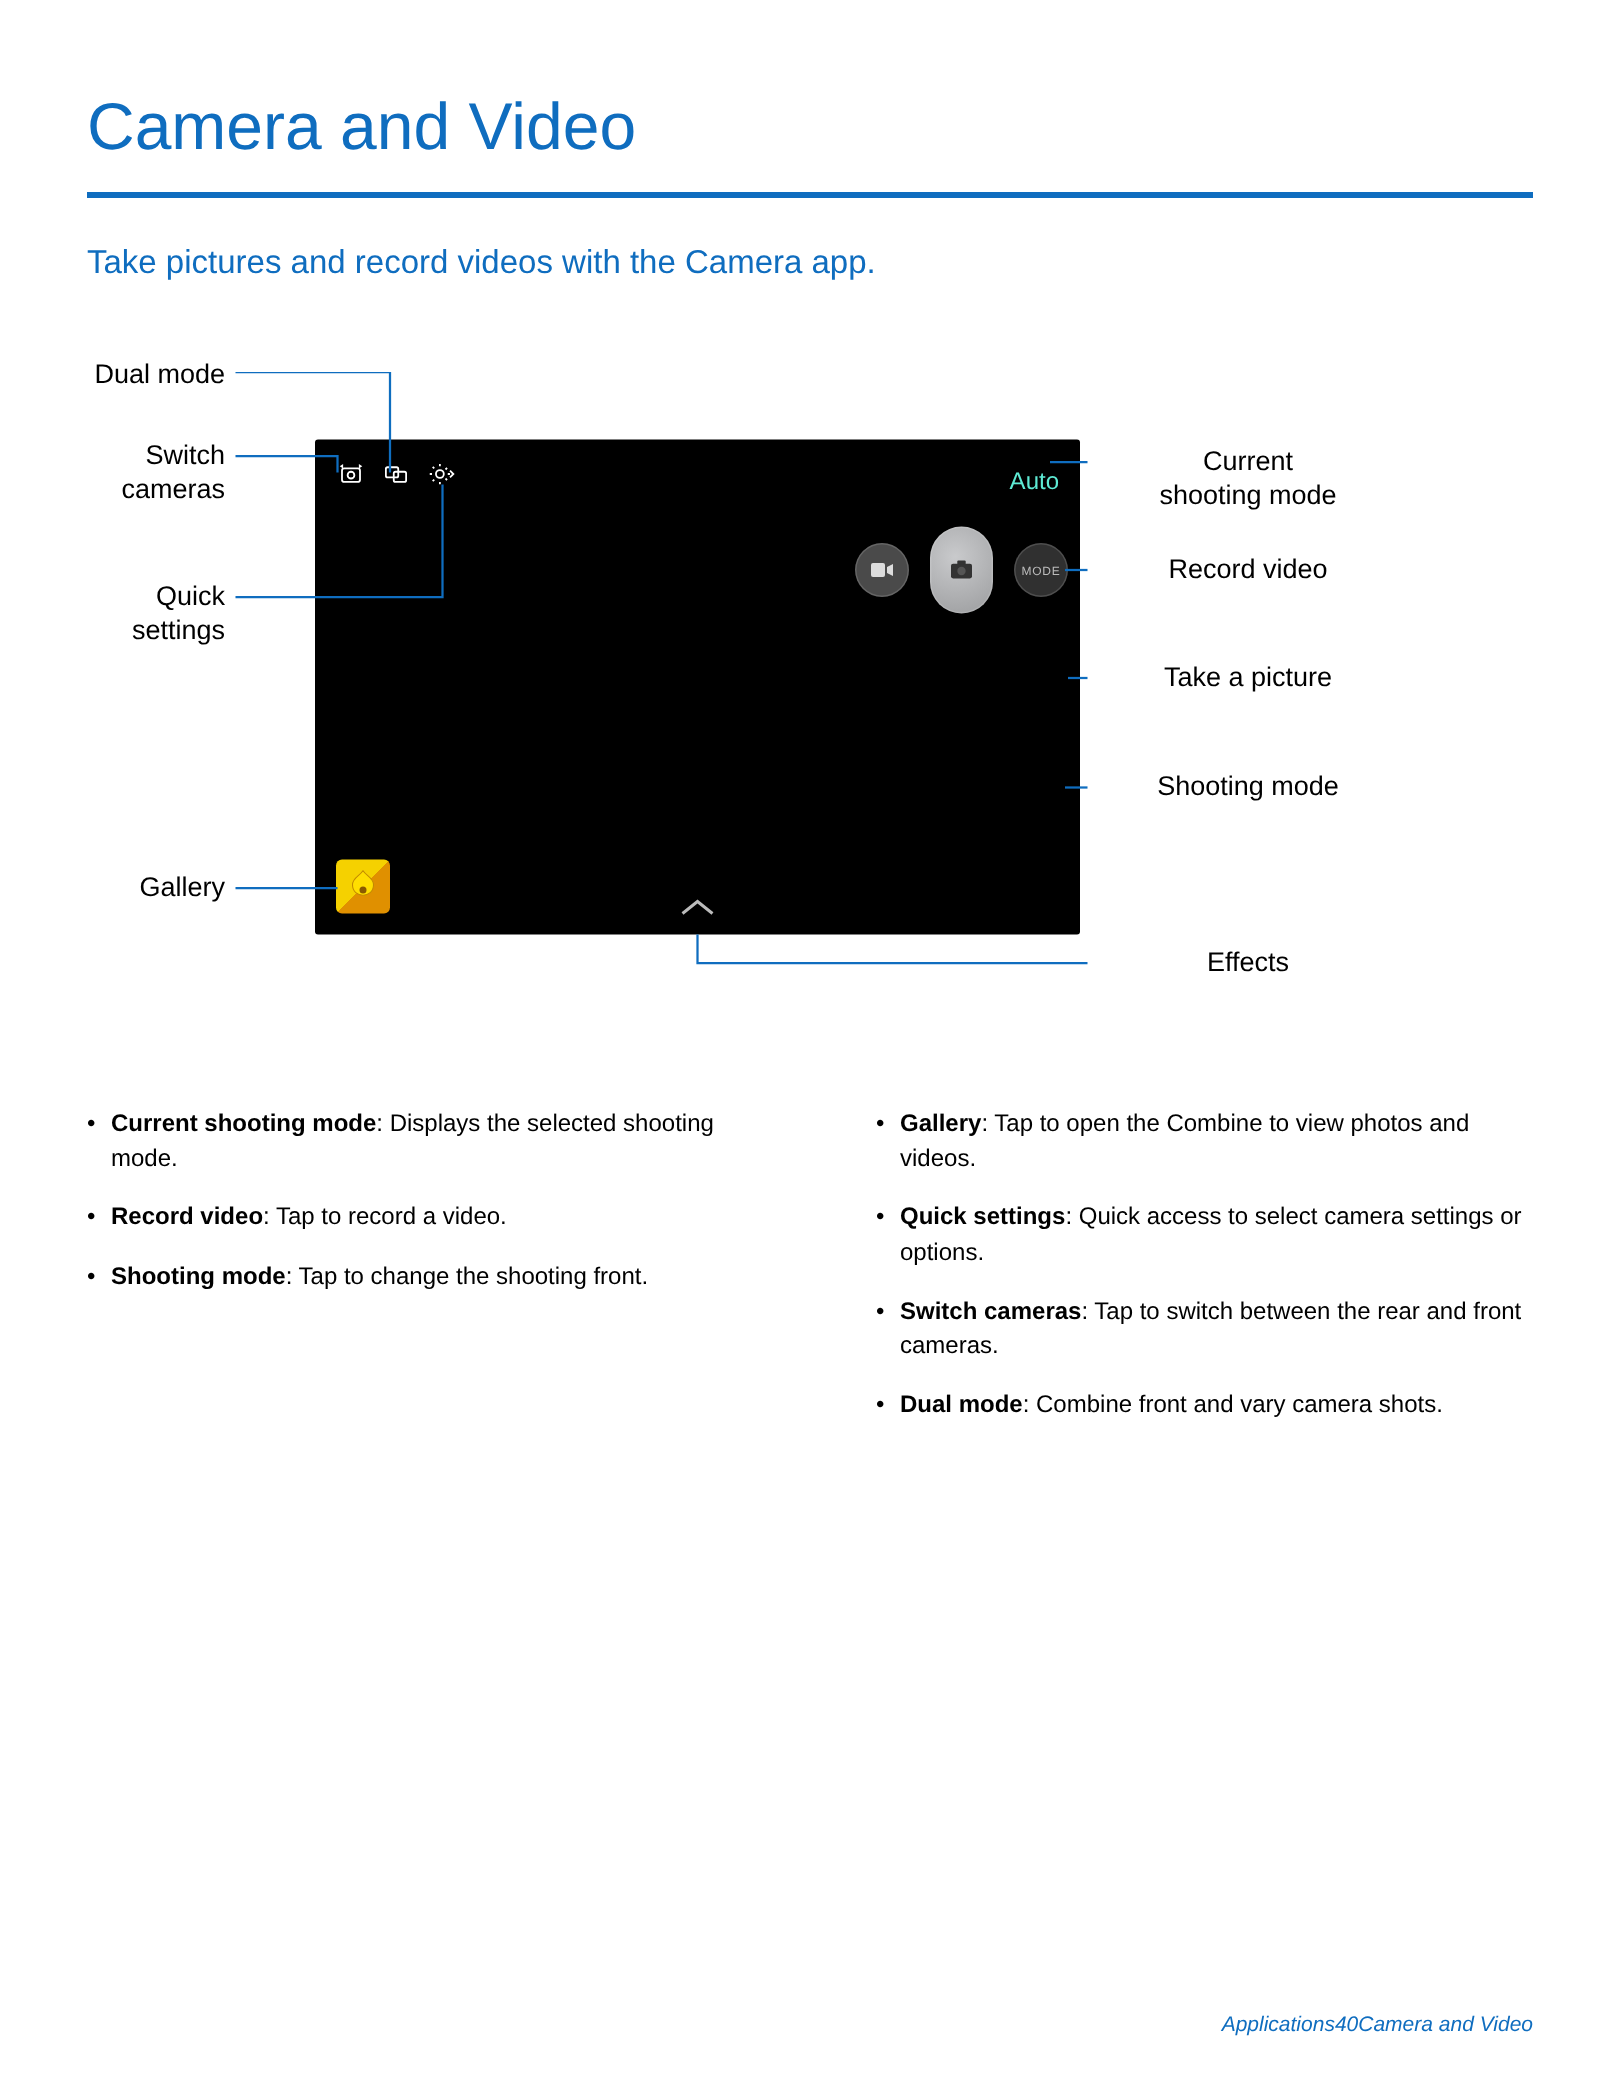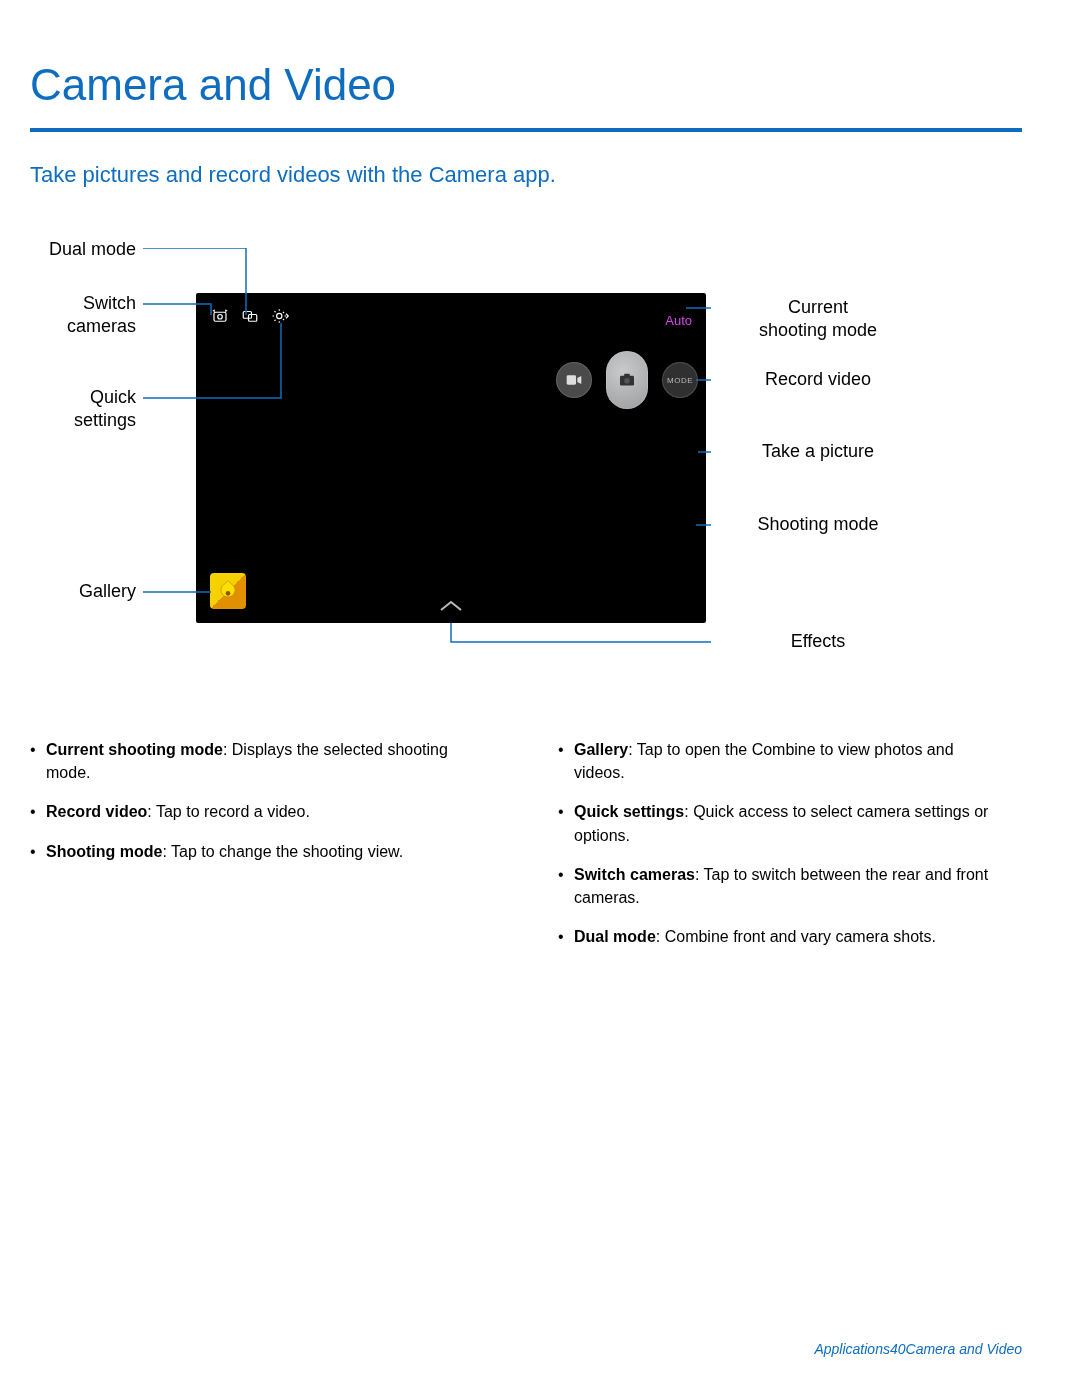--- a/index.html
+++ b/index.html
@@ -5,21 +5,21 @@
   * { box-sizing: border-box; margin: 0; padding: 0; }
   body {
     font-family: "Helvetica Neue", Helvetica, Arial, sans-serif;
     background: #fff;
     width: 1080px;
     height: 1397px;
     position: relative;
     color: #000;
   }
   .page {
-    padding: 60px 58px 50px 30px;
+    padding: 60px 58px 50px 58px;
     height: 100%;
     position: relative;
   }
   h1.title {
     font-size: 44px;
     font-weight: 400;
     color: #0f6dbf;
     margin-bottom: 18px;
   }
   .title-rule {
@@ -81,22 +81,22 @@
     width: 20px; height: 18px;
     display: inline-flex;
     align-items: center;
     justify-content: center;
   }
   .mini-ic svg { width: 100%; height: 100%; }
   .camera .auto-label {
     position: absolute;
     top: 20px;
     right: 14px;
-    color: #d946ef;
-    font-size: 13px;
+    color: #5eead4;
+    font-size: 16px;
   }
   .camera .right-buttons {
     position: absolute;
     right: 8px;
     top: 58px;
     display: flex;
     flex-direction: row;
     gap: 14px;
     align-items: center;
   }
@@ -278,21 +278,21 @@
         </svg>
       </div>
     </div>
   </div>
 
   <div class="bullets">
     <div class="col">
       <ul id="col-left">
           <li><b>Current shooting mode</b><span>: Displays the selected shooting mode.</span></li>
           <li><b>Record video</b><span>: Tap to record a video.</span></li>
-          <li><b>Shooting mode</b><span>: Tap to change the shooting view.</span></li>
+          <li><b>Shooting mode</b><span>: Tap to change the shooting front.</span></li>
         </ul>
     </div>
     <div class="col">
       <ul id="col-right">
           <li><b>Gallery</b><span>: Tap to open the Combine to view photos and videos.</span></li>
           <li><b>Quick settings</b><span>: Quick access to select camera settings or options.</span></li>
           <li><b>Switch cameras</b><span>: Tap to switch between the rear and front cameras.</span></li>
           <li><b>Dual mode</b><span>: Combine front and vary camera shots.</span></li>
         </ul>
     </div>

